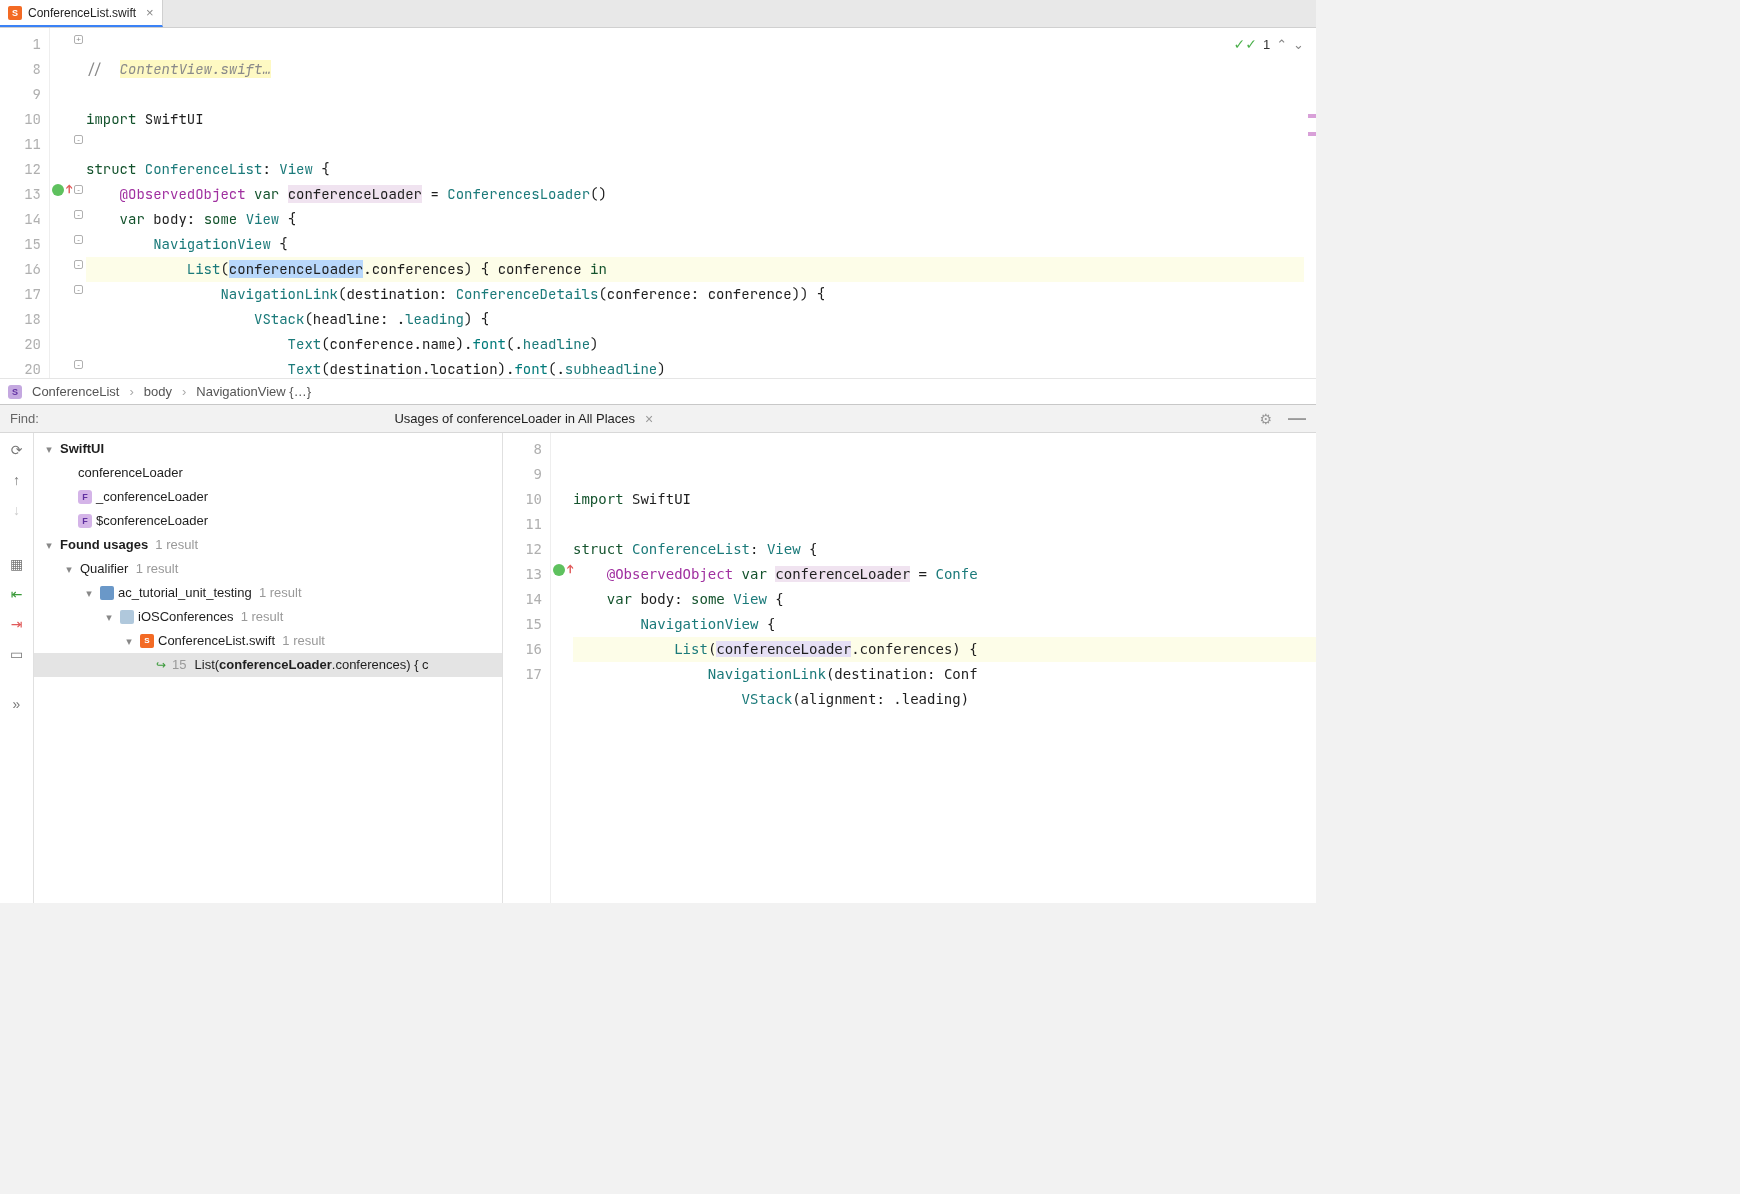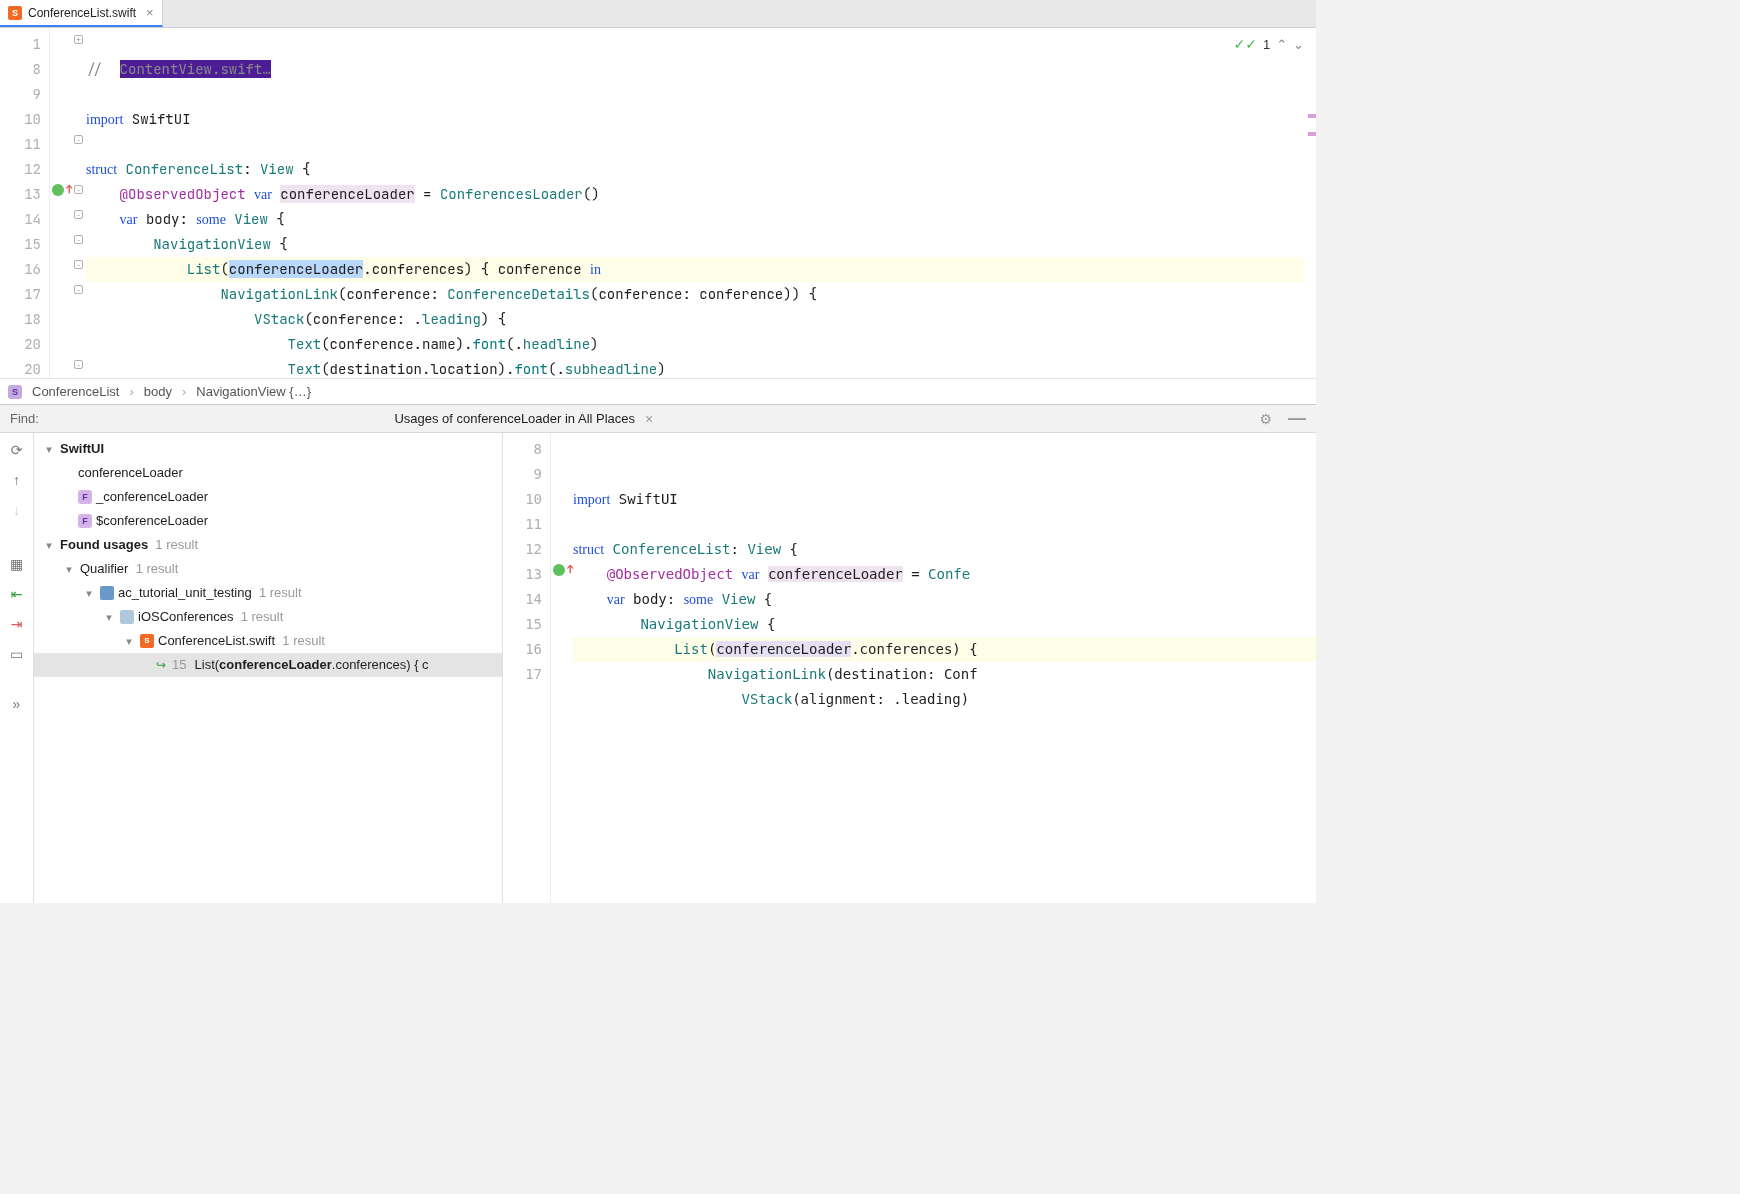--- a/index.html
+++ b/index.html
@@ -16,22 +16,22 @@
 .gutter { width:50px; border-right:1px solid #eee; text-align:right; padding-right:8px; color:#b0b0b0; font-family:"JetBrains Mono",Menlo,monospace; font-size:14px; line-height:25px; padding-top:4px; user-select:none; }
 .markers { width:22px; position:relative; }
 .marker-green { position:absolute; width:12px; height:12px; border-radius:50%; background:#5ec15e; left:2px; }
 .marker-arrow { position:absolute; color:#e05a5a; left:14px; font-size:12px; transform:rotate(-90deg); }
 .fold-strip { width:14px; position:relative; }
 .fold-handle { position:absolute; width:9px; height:9px; border:1px solid #b0b0b0; border-radius:2px; left:2px; color:#888; font-size:8px; line-height:7px; text-align:center; }
 .code { flex:1; font-family:"JetBrains Mono",Menlo,monospace; font-size:14px; line-height:25px; padding-top:4px; white-space:pre; overflow:hidden; }
 .hl-line { background:#fdfde8; display:inline-block; width:100%; }
 .sel-var { background:#b9d8fb; }
 .usage-hl { background:#f0e3f0; }
-.cmt { color:#8a8a8a; } .cmt-bg { background:#4c1d95; }
-.kw { color:#1d4ed8;font-family:Liberation Serif, serif; } .type { color:#1b7a7a; } .attr { color:#a030a0; } .lit { color:#1b7a7a; } .fn { color:#007a7a; }
+.cmt { color:#8a8a8a; } .cmt-bg { background:#fef9c3;font-style:italic; }
+.kw { color:#14532d; } .type { color:#1b7a7a; } .attr { color:#a030a0; } .lit { color:#1b7a7a; } .fn { color:#007a7a; }
 
 .insp { position:absolute; top:8px; right:12px; display:flex; align-items:center; gap:6px; color:#888; }
 .insp .chk { color:#4cb04c; font-size:14px; }
 .insp .one { color:#333; font-size:13px; }
 .insp .up,.insp .dn { color:#888; font-size:13px; cursor:pointer; }
 
 .right-rail { position:absolute; right:0; top:0; bottom:0; width:12px; background:#fff; }
 .right-rail .m1 { position:absolute; right:0; height:4px; width:8px; background:#d8a0d8; }
 
 
@@ -120,22 +120,22 @@
   <div class="code">
 <span class="cmt">//  </span><span class="cmt cmt-bg">ContentView.swift…</span>
 <span></span>
 <span class="kw">import</span><span> SwiftUI</span>
 <span></span>
 <span class="kw">struct</span><span> </span><span class="type">ConferenceList</span><span>: </span><span class="type">View</span><span> {</span>
 <span>    </span><span class="attr">@ObservedObject</span><span> </span><span class="kw">var</span><span> </span><span class="usage-hl">conferenceLoader</span><span> = </span><span class="type">ConferencesLoader</span><span>()</span>
 <span>    </span><span class="kw">var</span><span> body: </span><span class="kw">some</span><span> </span><span class="type">View</span><span> {</span>
 <span>        </span><span class="type">NavigationView</span><span> {</span>
 <span class="hl-line"><span>            </span><span class="type">List</span><span>(</span><span class="sel-var">conferenceLoader</span><span>.conferences) { conference </span><span class="kw">in</span></span>
-<span>                </span><span class="type">NavigationLink</span><span>(conference: </span><span class="type">ConferenceDetails</span><span>(conference: conference)) {</span>
-<span>                    </span><span class="type">VStack</span><span>(conference: .</span><span class="lit">leading</span><span>) {</span>
+<span>                </span><span class="type">NavigationLink</span><span>(destination: </span><span class="type">ConferenceDetails</span><span>(conference: conference)) {</span>
+<span>                    </span><span class="type">VStack</span><span>(headline: .</span><span class="lit">leading</span><span>) {</span>
 <span>                        </span><span class="type">Text</span><span>(conference.name).</span><span class="fn">font</span><span>(.</span><span class="lit">headline</span><span>)</span>
 <span>                        </span><span class="type">Text</span><span>(destination.location).</span><span class="fn">font</span><span>(.</span><span class="lit">subheadline</span><span>)</span>
 
   </div>
   <div class="insp">
     <span class="chk">✓✓</span>
     <span class="one">1</span>
     <span class="up">⌃</span>
     <span class="dn">⌄</span>
   </div>

